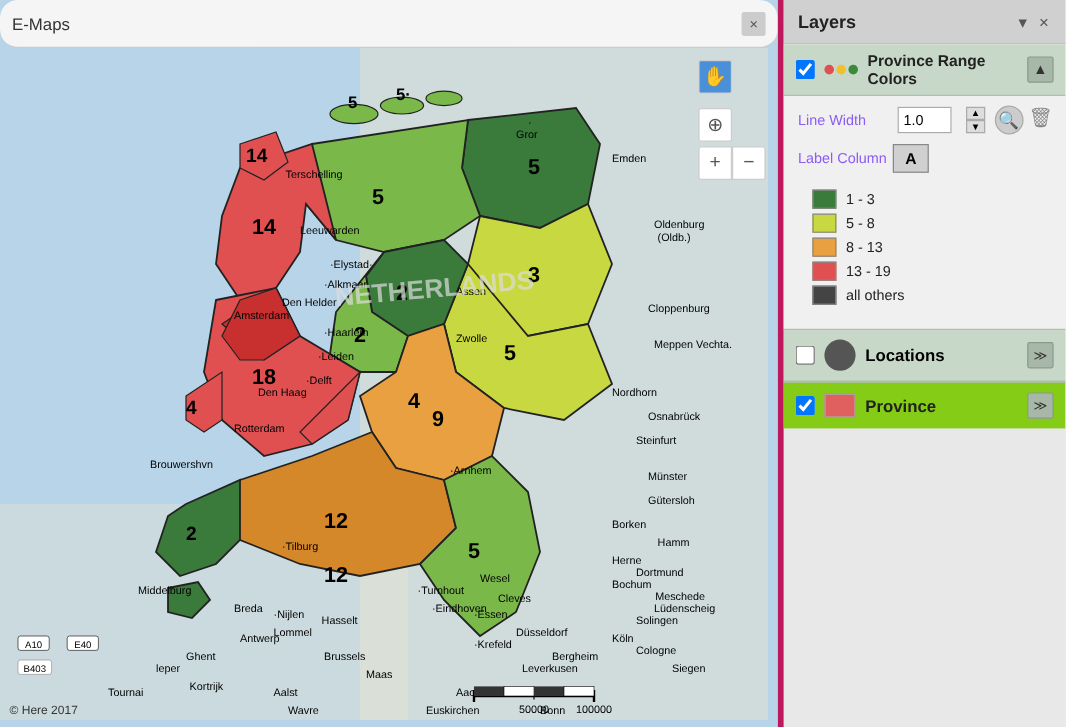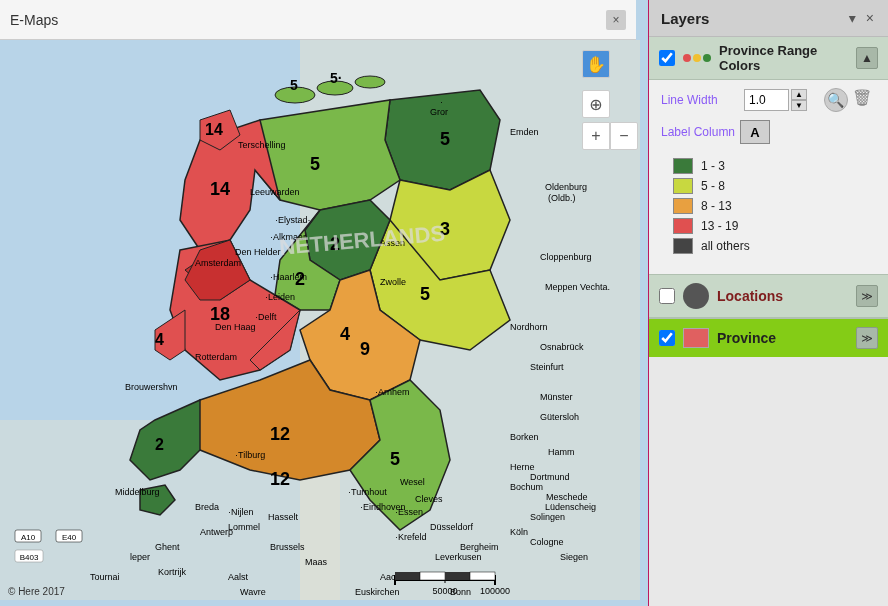--- a/index.html
+++ b/index.html
@@ -16,28 +16,29 @@
     
     #map-area {
       flex: 1;
       position: relative;
       background: #b8d4e8;
       overflow: hidden;
     }
 
     #map-header {
       position: absolute;
-      top: 0; left: 0; right: 12px;
+      top: 0; left: 0; right: 0;
       height: 40px;
       background: #f5f5f5;
       border-bottom: 1px solid #ccc;
       display: flex;
       align-items: center;
       padding: 0 10px;
       z-index: 10;
+      border-radius: 15px;
     }
 
     #map-title {
       font-size: 14px;
       color: #333;
     }
 
     #map-close {
       margin-left: auto;
       width: 20px;
@@ -97,21 +98,21 @@
       top: 40px;
       left: 0;
       right: 0;
       bottom: 0;
     }
 
     
     #layers-panel {
       width: 240px;
       background: #e8e8e8;
-      border-left: 1px solid #be185d;
+      border-left: 5px solid #be185d;
       display: flex;
       flex-direction: column;
       overflow-y: auto;
     }
 
     #layers-header {
       background: #d0d0d0;
       padding: 8px 12px;
       display: flex;
       align-items: center;
@@ -214,21 +215,21 @@
 
     .field-label {
       font-size: 12px;
       color: #8b5cf6;
       min-width: 75px;
     }
 
     .number-input-group {
       display: flex;
       align-items: flex-start;
-      gap: 2px;
+      gap: 12px;
     }
 
     .number-input {
       width: 45px;
       height: 22px;
       border: 1px solid #aaa;
       background: #fff;
       padding: 2px 4px;
       font-size: 12px;
     }
@@ -353,21 +354,21 @@
       height: 26px;
       border-radius: 50%;
       background: #555;
       flex-shrink: 0;
     }
 
     .loc-label {
       font-size: 14px;
       font-weight: 600;
       flex: 1;
-      color: #7f1d1d;
+      color: #000000;
     }
 
     .double-chevron {
       width: 22px;
       height: 22px;
       background: #a8b8a8;
       border: 1px solid #8a9a8a;
       border-radius: 2px;
       display: flex;
       align-items: center;

